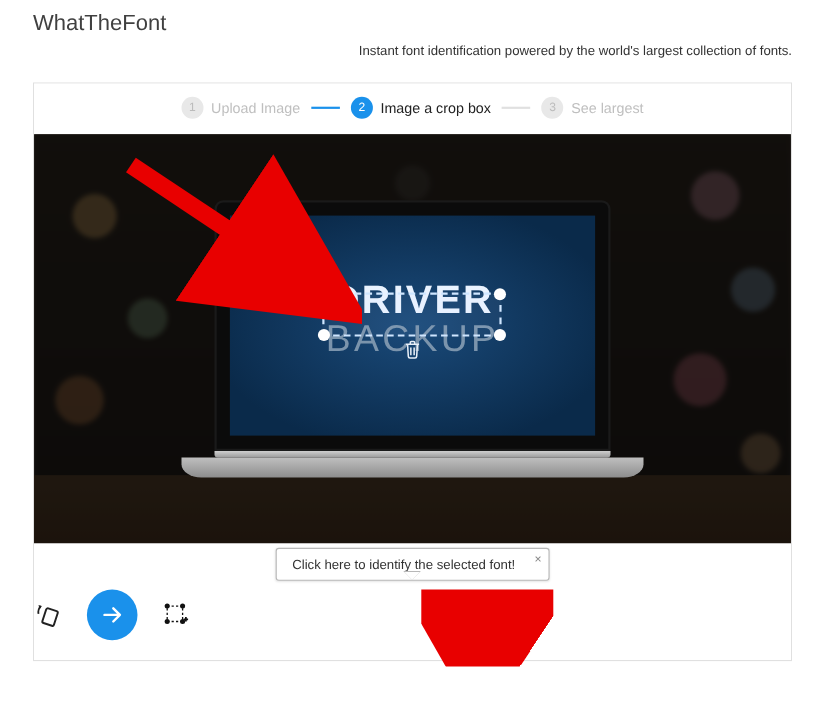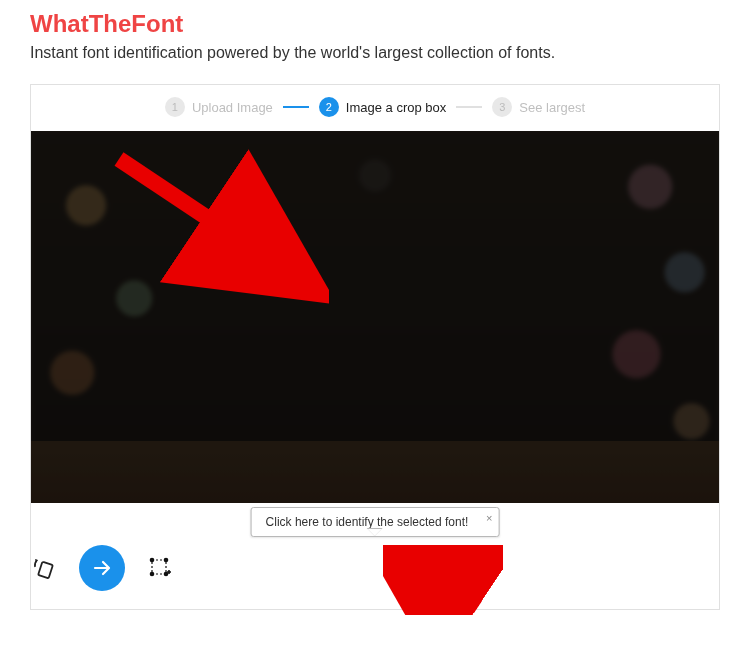--- a/index.html
+++ b/index.html
@@ -3,29 +3,30 @@
 <meta charset="utf-8">
 <style>
   * { box-sizing: border-box; margin: 0; padding: 0; }
   body {
     font-family: -apple-system, BlinkMacSystemFont, "Segoe UI", Arial, sans-serif;
     background: #fff;
     padding: 10px 30px 20px 30px;
     width: 750px;
   }
   .page-title {
-    font-size: 24px;
-    font-weight: 700;
-    color: #ef4444;
+    font-size: 20px;
+    font-weight: 400;
+    color: #404040;
     margin-bottom: 6px;
   }
   .subtitle {
-    font-size: 16px;
+    font-size: 12px;
     color: #333;
     margin-bottom: 22px;
+    text-align: right;
   }
   .panel {
     border: 1px solid #e0e0e0;
   }
   .steps {
     display: flex;
     align-items: center;
     justify-content: center;
     gap: 10px;
     padding: 12px 0 14px 0;
@@ -242,20 +243,45 @@
       <div class="step-num">3</div>
       <div class="step-label">See largest</div>
     </div>
   </div>
 
   <div class="image-area">
     <div class="bokeh"></div>
     <div class="desk"></div>
     <div class="dimmer"></div>
 
+    <div class="laptop">
+      <div class="screen-bezel">
+        <div class="screen">
+          <div class="screen-text">
+            <div class="driver-line">DRIVER</div>
+            <div class="backup-line">BACKUP</div>
+          </div>
+
+          <div class="crop" style="left:84px; top:70px; width:163px; height:40px;">
+            <div class="crop-handle h-tl"></div>
+            <div class="crop-handle h-tr"></div>
+            <div class="crop-handle h-bl"></div>
+            <div class="crop-handle h-br"></div>
+            <span class="trash-icon">
+              <svg width="16" height="18" viewBox="0 0 16 18" fill="none" stroke="currentColor" stroke-width="1.4">
+                <path d="M2 4h12M6 4V2.5A1 1 0 0 1 7 1.5h2A1 1 0 0 1 10 2.5V4M3.5 4l.7 11a1.5 1.5 0 0 0 1.5 1.4h4.6a1.5 1.5 0 0 0 1.5-1.4L12.5 4"></path>
+                <path d="M6.5 7v7M9.5 7v7"></path>
+              </svg>
+            </span>
+          </div>
+        </div>
+      </div>
+      <div class="kb"></div>
+      <div class="kb-base"></div>
+    </div>
 
     <svg class="arrow" style="left:78px; top:18px;" width="220" height="160">
       <defs>
         <marker id="ah1" markerWidth="10" markerHeight="10" refX="6" refY="5" orient="auto">
           <path d="M0,0 L10,5 L0,10 Z" fill="#e80000"></path>
         </marker>
       </defs>
       <line x1="10" y1="10" x2="175" y2="120" stroke="#e80000" stroke-width="16" marker-end="url(#ah1)"></line>
     </svg>
   </div>

